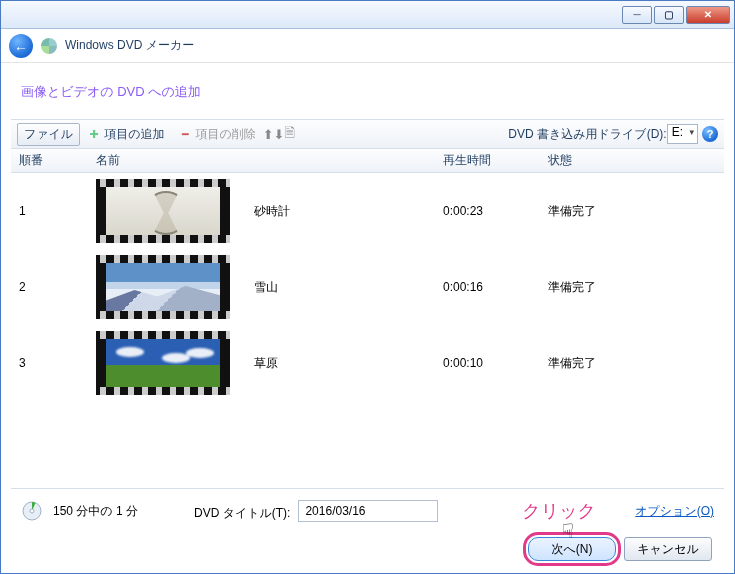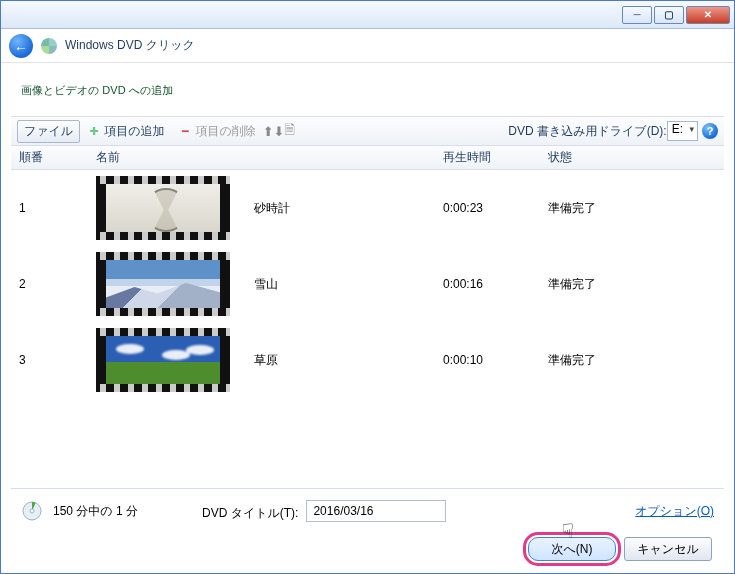--- a/index.html
+++ b/index.html
@@ -75,22 +75,22 @@
     background: conic-gradient(#9cc 0 90deg, #8bb 90deg 180deg, #ad9 180deg 270deg, #7ba 270deg 360deg);
   }
   .app-title { color: #1d3b5f; }
   .content {
     flex: 1;
     padding: 8px 10px 0 10px;
     display: flex;
     flex-direction: column;
   }
   .page-title {
-    color: #14532d;
-    font-size: 11px;
+    color: #8b5cf6;
+    font-size: 13px;
     padding: 12px 10px 18px 10px;
   }
   .toolbar {
     background: linear-gradient(#fdfdfe, #eef2f8);
     border-top: 1px solid #d5dfec;
     border-bottom: 1px solid #d5dfec;
     height: 30px;
     display: flex;
     align-items: center;
     padding: 0 6px;
@@ -228,21 +228,21 @@
     box-shadow: 46px 6px 0 #fff, 70px 1px 0 #fff;
   }
   .item-name { color: #000; }
   .cell-dur, .cell-status { color: #000; }
   .footer {
     border-top: 1px solid #d5dfec;
     height: 45px;
     display: flex;
     align-items: center;
     padding: 0 10px;
-    gap: 16px;
+    gap: 8px;
     position: relative;
   }
   .disc-gauge svg { display:block; }
   #footer-left-group { display:flex; align-items:center; gap:10px; }
   #footer-center-group { display:flex; align-items:flex-end; gap:8px; margin-left:48px;}
   .dvd-title-input {
     height: 22px;
     width: 140px;
     border: 1px solid #b3c0d0;
     padding: 0 6px;
@@ -301,21 +301,21 @@
     <div class="titlebar-btn">─</div>
     <div class="titlebar-btn">▢</div>
     <div class="titlebar-btn close">✕</div>
   </div>
 
   <div class="header">
     <div class="back-btn">
       <span>←</span>
     </div>
     <div class="app-icon"></div>
-    <div class="app-title">Windows DVD クリック</div>
+    <div class="app-title">Windows DVD メーカー</div>
   </div>
 
   <div class="content">
 
     <div class="page-title">画像とビデオの DVD への追加</div>
 
     <div class="toolbar">
       <span class="tb-btn btn-style">ファイル</span>
       <span class="tb-btn">
         <span class="tb-icon">✚</span>
@@ -389,19 +389,20 @@
         <span>150 分中の 1 分</span>
       </div>
       <div id="footer-center-group">
         <span>DVD タイトル(T):</span>
         <input class="dvd-title-input" value="2016/03/16" style="">
       </div>
       <a class="options-link" href="#">オプション(O)</a>
     </div>
 
     <div class="button-bar" style="position:relative;">
+      <span class="annotation" style="top:-34px; right:128px;">クリック</span>
       <span class="cursor-hand" style="top:-14px; right:150px;">☟</span>
       <button class="win-btn primary-highlight">次へ(N)</button>
       <button class="win-btn">キャンセル</button>
     </div>
 
   </div>
 </div>
 
 </body></html>

